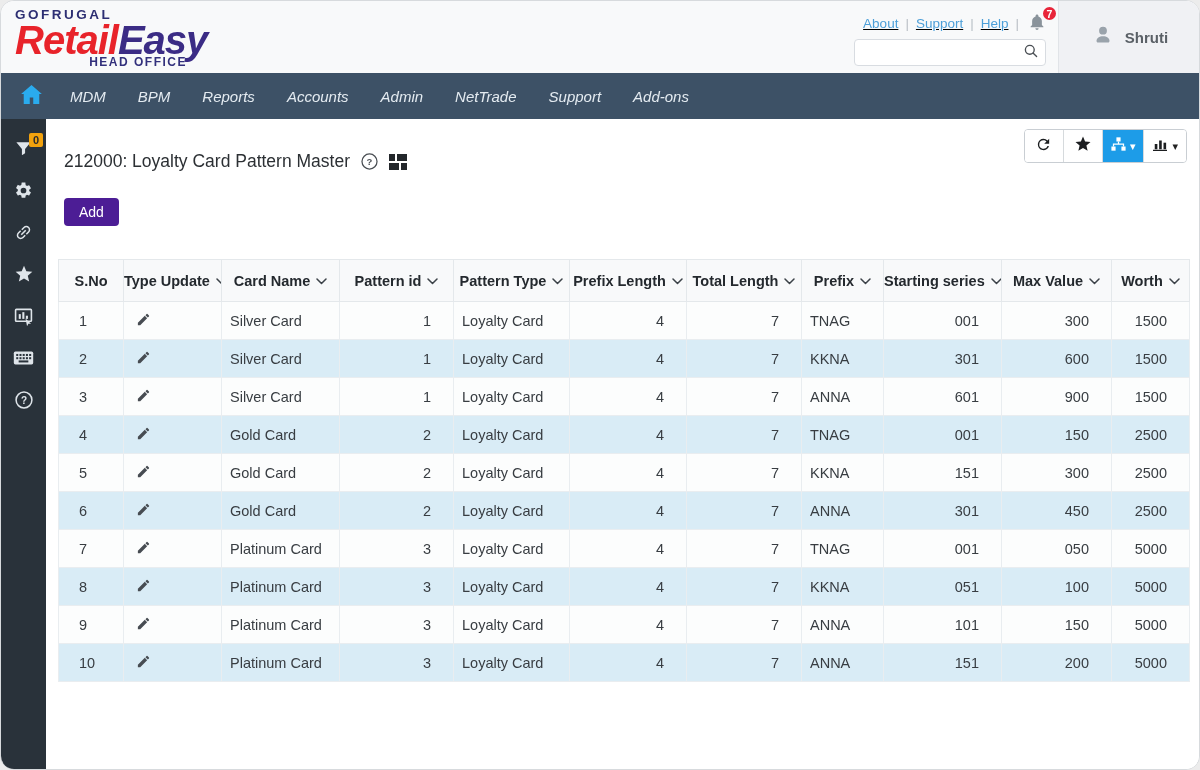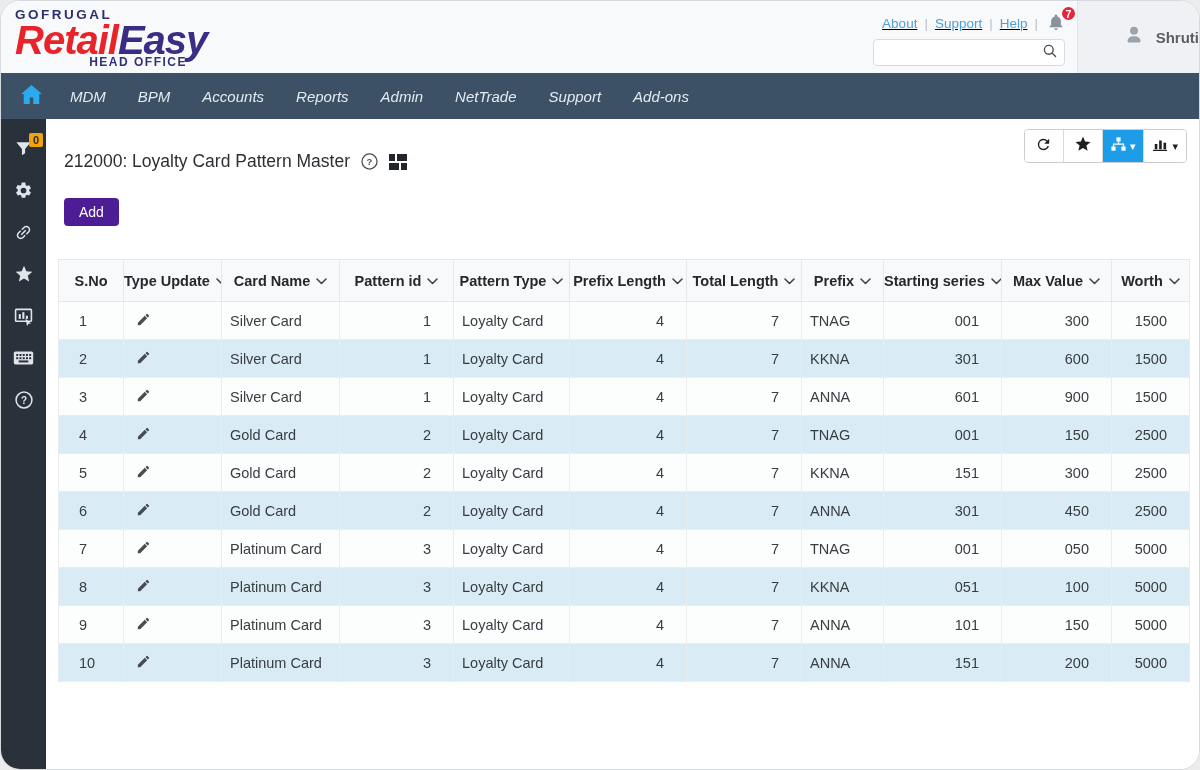--- a/index.html
+++ b/index.html
@@ -1,19 +1,19 @@
 <!DOCTYPE html>
 <html><head>
 <meta charset="utf-8">
 <style>
   * { box-sizing: border-box; margin: 0; padding: 0; }
   html,body { background:#ececec; font-family:"Liberation Sans", sans-serif; }
   .frame {
     width:1200px; height:770px; background:#fff; border:1px solid #d7dadd;
-    border-radius:20px; overflow:hidden; position:relative; margin:0 auto;
+    border-radius:14px; overflow:hidden; position:relative; margin:0 auto;
   }
   
   .topbar { height:72px; background:#f8f9fa; display:flex; align-items:stretch; }
   .logo { margin:6px 0 0 14px; width:172px; }
   .logo-gofrugal { color:#2d2f73; font-size:13.5px; font-weight:bold; letter-spacing:2.5px; }
   .logo-brand { font-size:40px; font-weight:bold; letter-spacing:-1px; line-height:36px;font-style:italic; }
   .logo-retail { color:#e8232a; }
   .logo-easy { color:#3b2c85; }
   .logo-sub { color:#32307c; font-size:12px; font-weight:bold; letter-spacing:1.5px; text-align:right; margin-top:-3px; }
   .top-spacer { flex:1; }
@@ -26,22 +26,22 @@
     position:absolute; top:-8px; right:-12px; background:#e8253a; color:#fff;
     font-size:10.5px; font-weight:bold; min-width:17px; height:17px; border-radius:9px;
     display:flex; align-items:center; justify-content:center; border:2px solid #f8f9fa;
   }
   .search-box {
     margin-top:5px; width:192px; height:27px; background:#fff; border:1px solid #d8dce1;
     border-radius:4px; display:flex; align-items:center; padding:0 6px 0 8px;
   }
   .search-box input { flex:1; border:0; outline:none; font-size:13px; background:transparent; min-width:0; }
   .user-panel {
-    width:122px; background:#f0f1f4; border-left:1px solid #e1e4e8;
-    display:flex; align-items:center; justify-content:flex-end; gap:9px; cursor:pointer;
+    width:141px; background:#f0f1f4; border-left:1px solid #e1e4e8;
+    display:flex; align-items:center; justify-content:center; gap:9px; cursor:pointer;
   }
   .user-name { color:#5a6066; font-size:15px; font-weight:bold; }
   
   .navbar { height:46px; background:#3d5166; display:flex; align-items:center; padding-left:13px; }
   .home-btn { width:34px; height:34px; display:flex; align-items:center; justify-content:center; cursor:pointer; margin-right:6px; }
   .nav-items { display:flex; align-items:center; height:100%; }
   .nav-item { color:#e4ebf1; font-size:15px; padding:0 16px; height:100%; display:flex; align-items:center; cursor:pointer;font-style:italic; }
   
   .body-row { display:flex; height:652px; }
   .sidebar { width:45px; background:#29323a; display:flex; flex-direction:column; align-items:center; padding-top:10px; flex-shrink:0; }
@@ -149,22 +149,22 @@
     <div class="home-btn">
       <span>
         <svg width="21" height="19" viewBox="0 0 24 22">
             <path fill="#2aabee" d="M12 0L0 10.5h3V22h7v-7.5h4V22h7V10.5h3L12 0z"></path>
           </svg>
       </span>
     </div>
     <div class="nav-items" id="nav-items">
         <div class="nav-item">MDM</div>
         <div class="nav-item">BPM</div>
+        <div class="nav-item">Reports</div>
         <div class="nav-item">Accounts</div>
-        <div class="nav-item">Reports</div>
         <div class="nav-item">Admin</div>
         <div class="nav-item">NetTrade</div>
         <div class="nav-item">Support</div>
         <div class="nav-item">Add-ons</div>
       </div>
   </div>
 
   <div class="body-row">
 
     <div class="sidebar">

